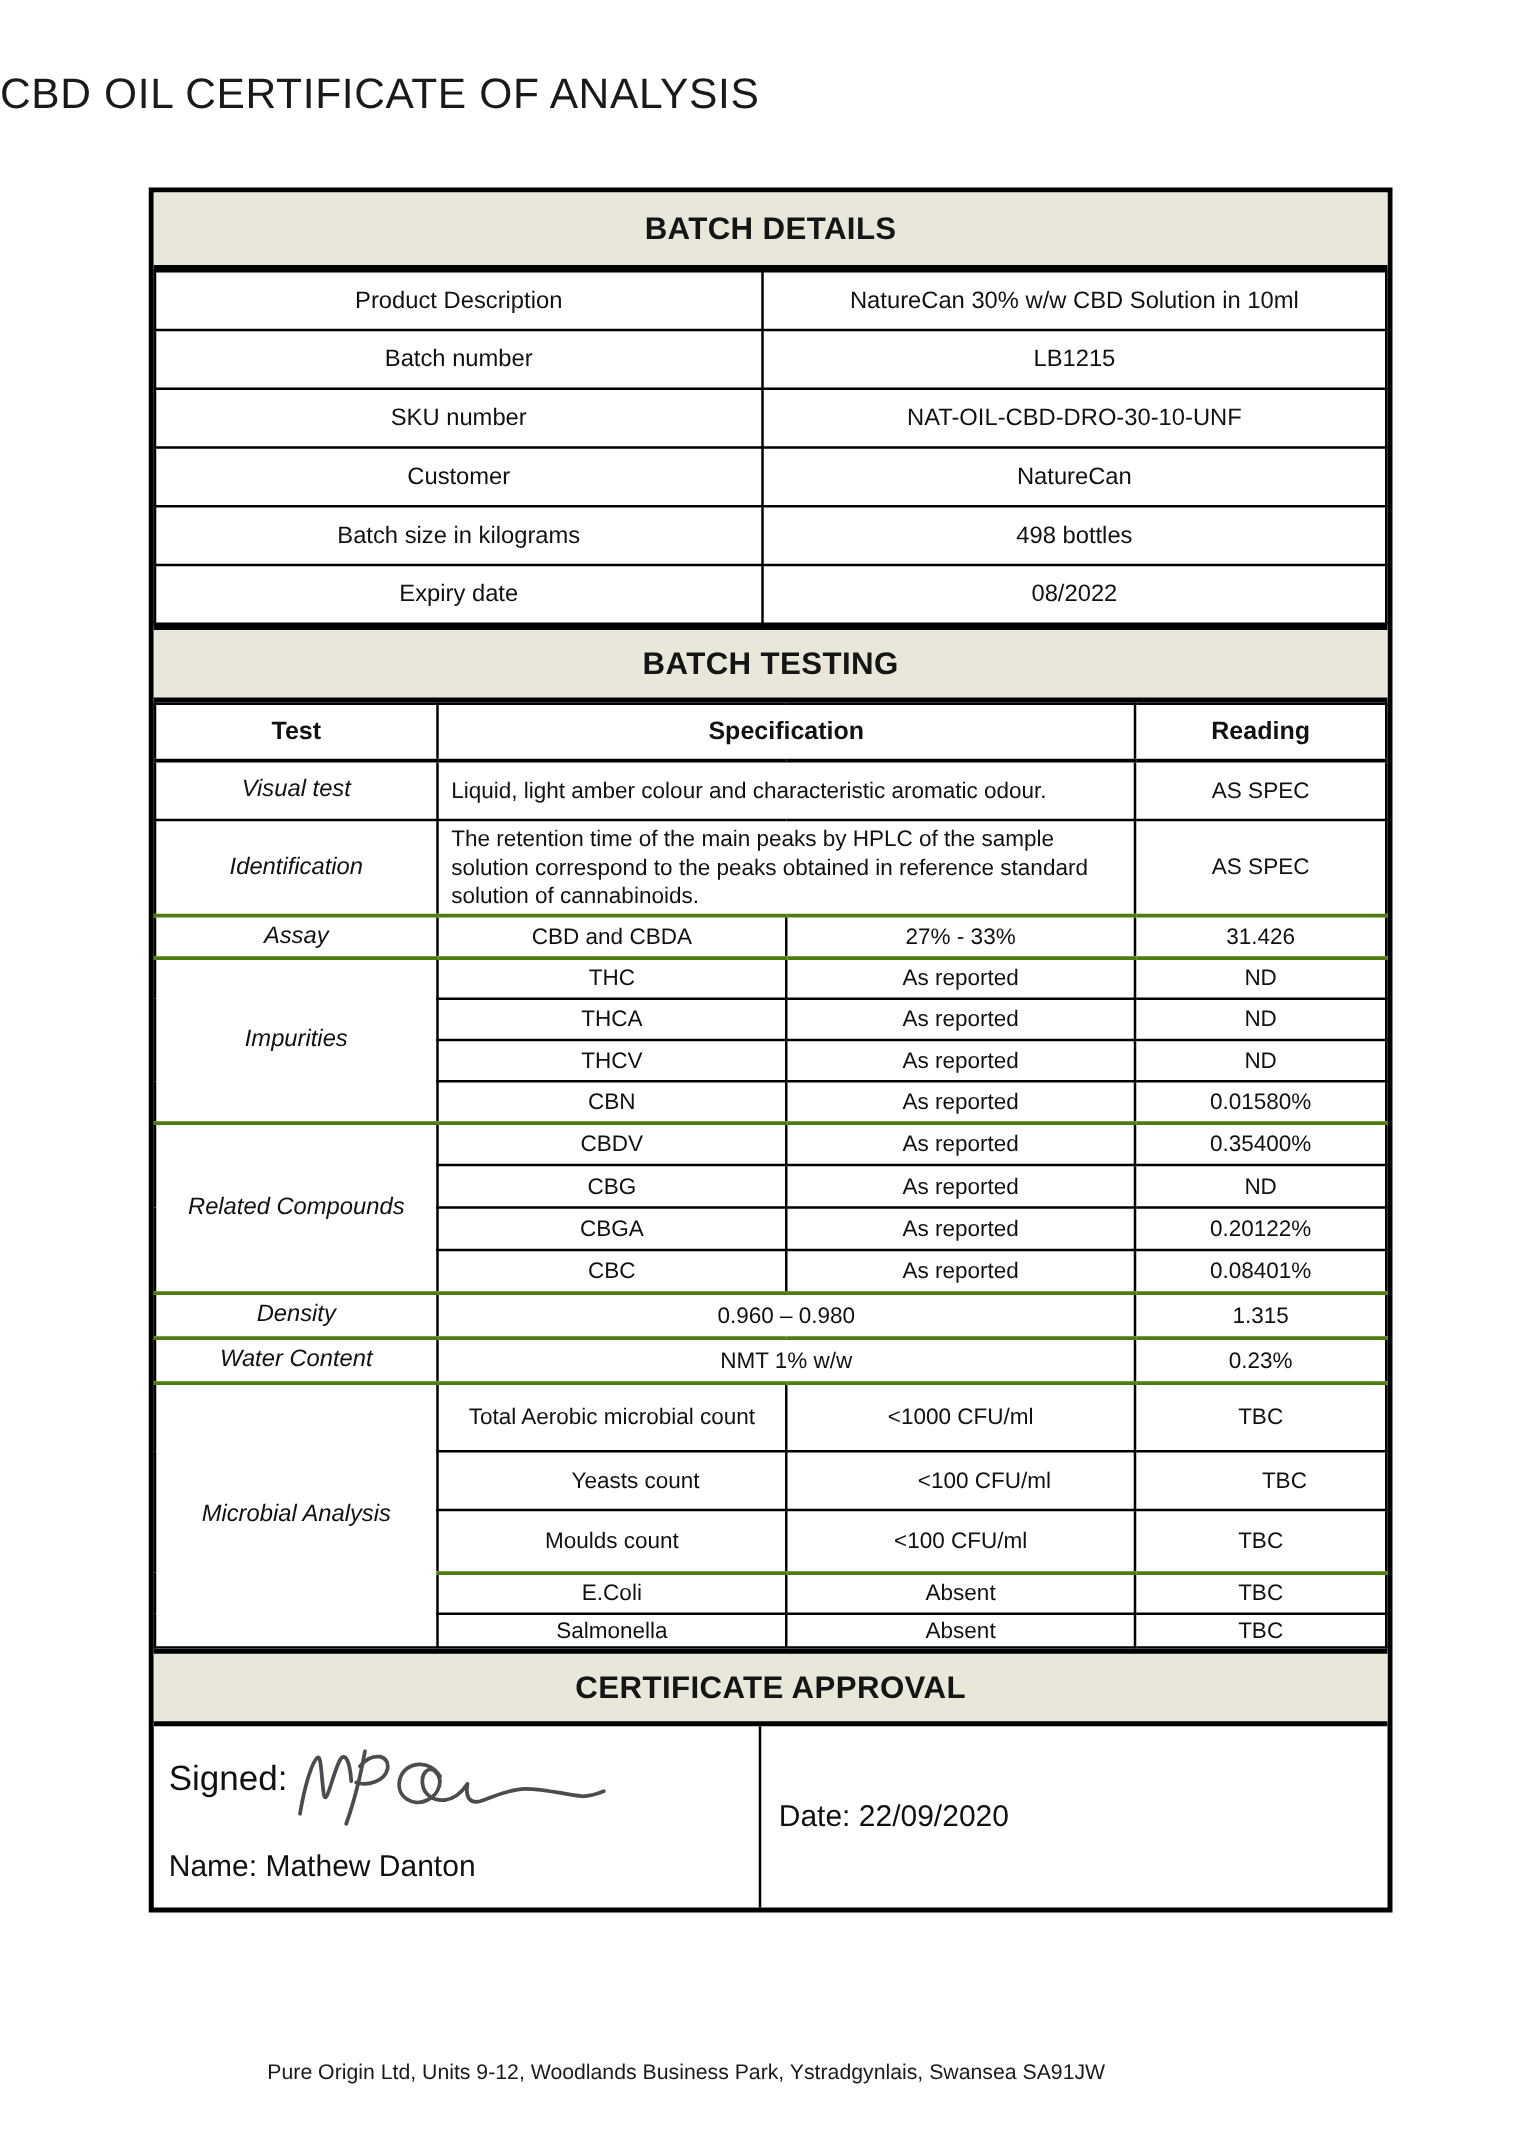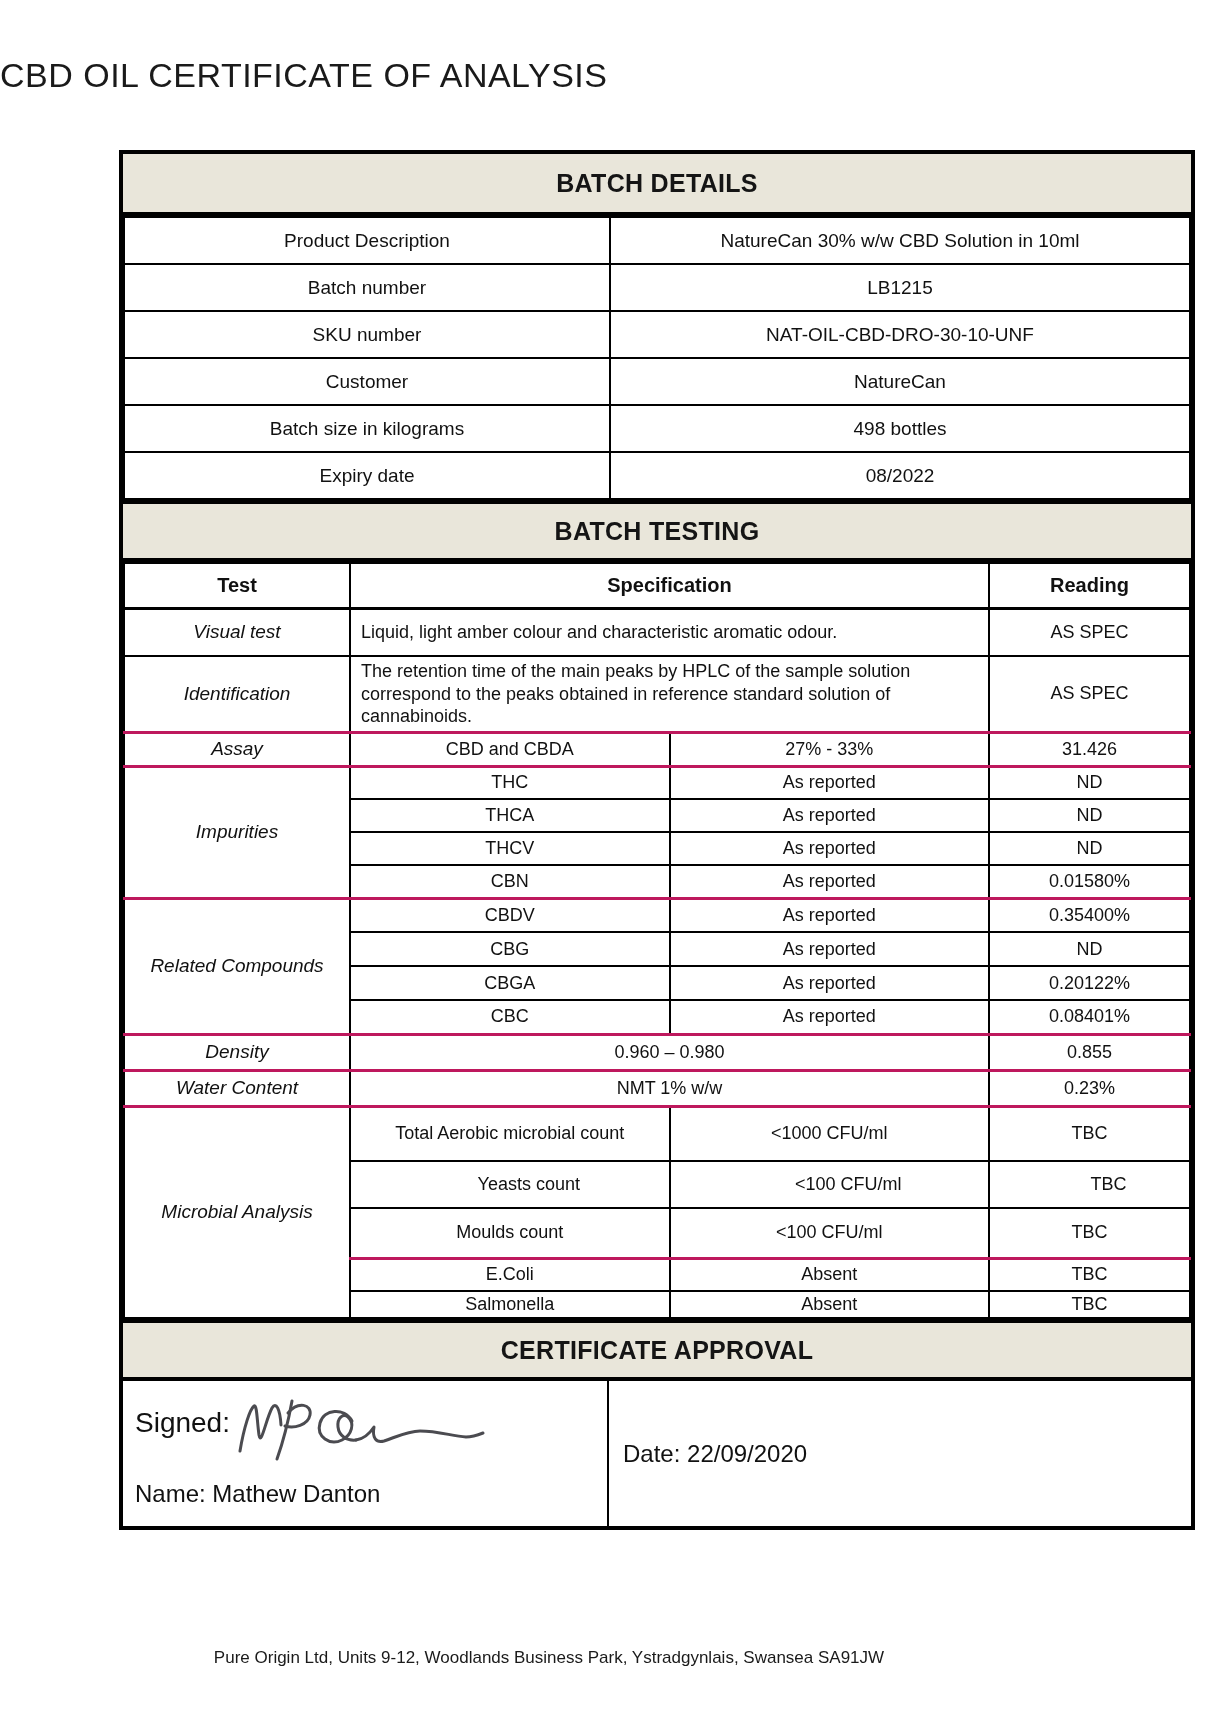--- a/index.html
+++ b/index.html
@@ -10,21 +10,21 @@
     font-family:"Liberation Sans", sans-serif;
     color:#111111;
     overflow:hidden;
   }
   .title {
     position:absolute; top:56px; left:0; width:1112px;
     text-align:left; font-size:34px; letter-spacing:0.5px;
     color:#1a1a1a; white-space:nowrap;
   }
   .doc {
-    position:absolute; left:119px; top:150px; width:1076px;
+    position:absolute; left:119px; top:150px; width:995px;
     border:4px solid #000;
     background:#ffffff;
   }
   .section-header {
     background:#e9e6da;
     border-bottom:4px solid #000;
     display:flex; align-items:center; justify-content:center;
     font-weight:bold; font-size:25px; letter-spacing:0.3px; color:#151515;
   }
   .sh-bd { height:62px; }
@@ -44,21 +44,21 @@
   .r-visual td { height:48px; }
   .r-ident td { height:76px; }
   .h34 td { height:34px; }
   .h33 td { height:33px; }
   .h36 td { height:36px; }
   .h55 td { height:55px;border-radius:20px; }
   .h47 td { height:47px;padding-left:44px; }
   .h50 td { height:50px; }
   .h33s td { height:33px; }
   .h27 td { height:27px; }
-  tr.thick td { border-top:3px solid #be185d; }
+  tr.thick td { border-top:3px solid #4d7c0f; }
   
   .approval-body { display:flex; height:145px; }
   .app-left { position:relative; width:486px; border-right:2px solid #000; }
   .app-right { flex:1; display:flex; align-items:center; padding-left:14px; }
   .signed-label { position:absolute; left:12px; top:26px; font-size:28px; }
   .signature { position:absolute; left:105px; top:8px; }
   .signature path { stroke:#4b4b50; stroke-width:3; fill:none; stroke-linecap:round; stroke-linejoin:round; }
   .name-line { position:absolute; left:12px; bottom:18px; font-size:24px; }
   .date-line { font-size:24px; }
   .footer {
@@ -170,21 +170,21 @@
       </tr>
       <tr class="h34">
         <td>CBC</td>
         <td>As reported</td>
         <td>0.08401%</td>
       </tr>
 
       <tr class="h36 thick">
         <td class="test">Density</td>
         <td colspan="2">0.960 – 0.980</td>
-        <td>0.855</td>
+        <td>1.315</td>
       </tr>
       <tr class="h36 thick">
         <td class="test">Water Content</td>
         <td colspan="2">NMT 1% w/w</td>
         <td>0.23%</td>
       </tr>
 
       <tr class="h55 thick">
         <td class="test" rowspan="5">Microbial Analysis</td>
         <td>Total Aerobic microbial count</td>

